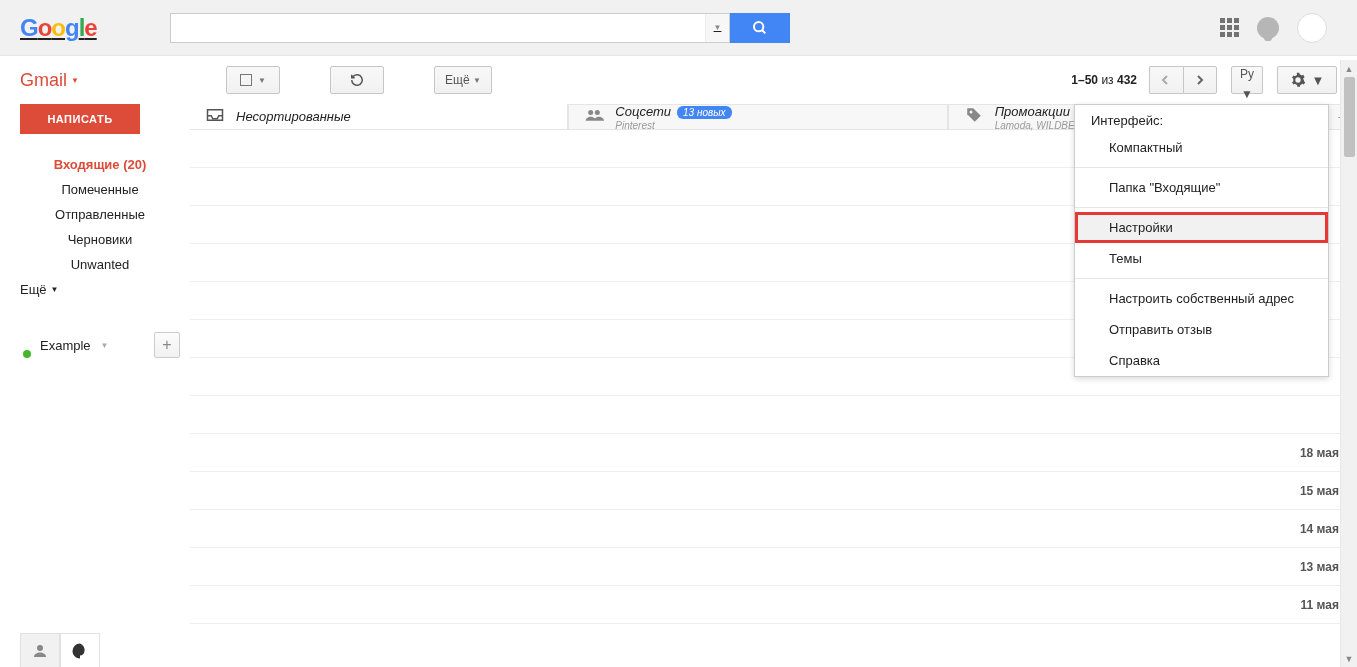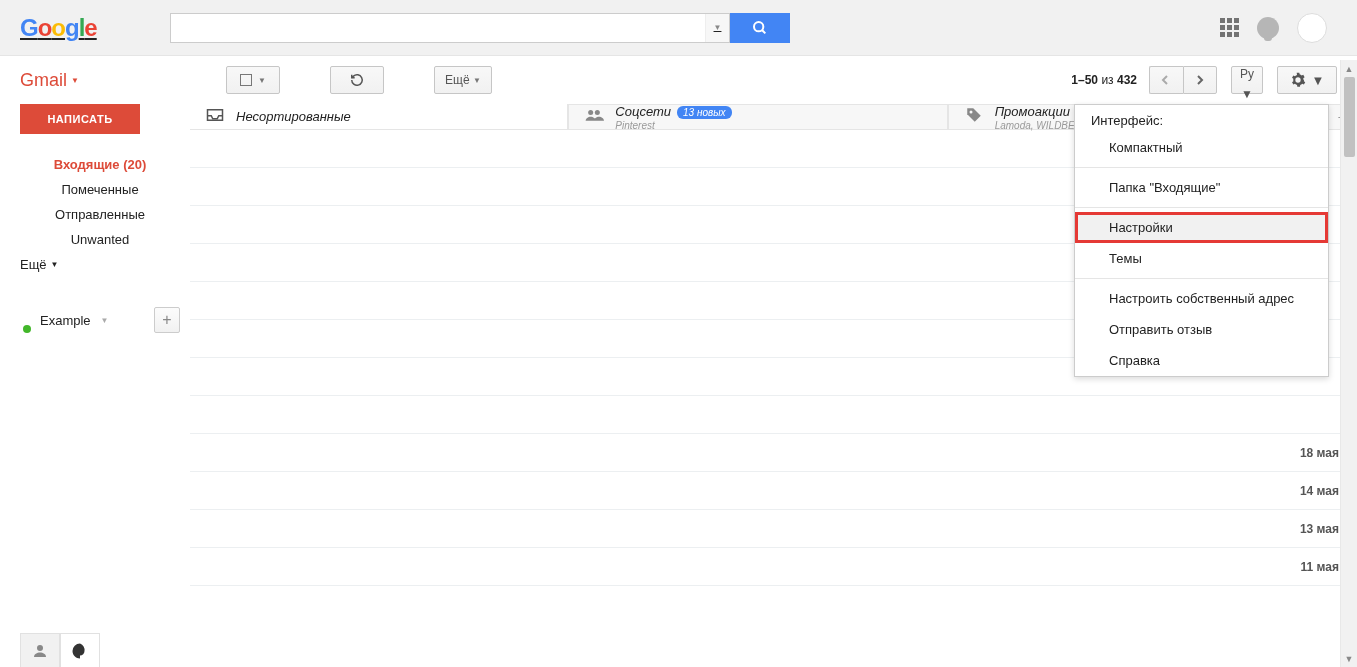--- a/index.html
+++ b/index.html
@@ -172,20 +172,21 @@
 </div>
 
 <div class="main">
 
   <div class="sidebar">
     <button class="compose-btn">НАПИСАТЬ</button>
     <ul class="nav-list">
       <li class="active">Входящие (20)</li>
       <li>Помеченные</li>
       <li>Отправленные</li>
+      <li>Черновики</li>
       <li>Unwanted</li>
       <li class="more">
           <span>Ещё</span> 
           <span style="font-size:8px;">▼</span>
         </li>
     </ul>
     <div class="hangouts">
       <div class="hang-user">
         <span style="position:relative; width:14px; height:14px;">
           <span class="dot-green" style="position:absolute; bottom:-6px; left:3px;"></span>
@@ -271,20 +272,23 @@
       <div class="row">
           <span class="bold"></span>
         </div>
       <div class="row">
           <span class="bold"></span>
         </div>
       <div class="row">
           <span class="bold">18 мая</span>
         </div>
       <div class="row">
+          <span class="bold">15 мая</span>
+        </div>
+      <div class="row">
           <span class="bold">14 мая</span>
         </div>
       <div class="row">
           <span class="bold">13 мая</span>
         </div>
       <div class="row">
           <span class="bold">11 мая</span>
         </div>
     </div>
 

